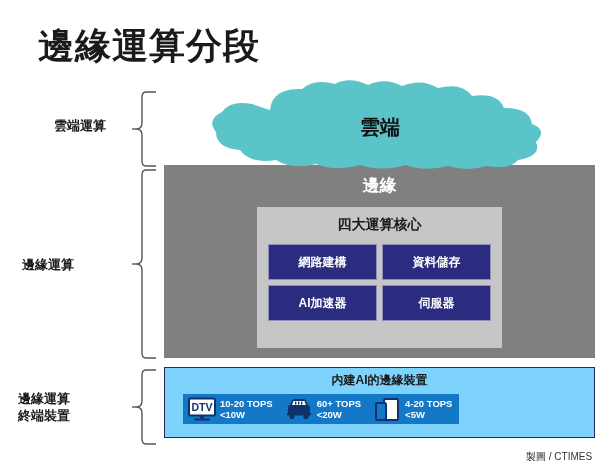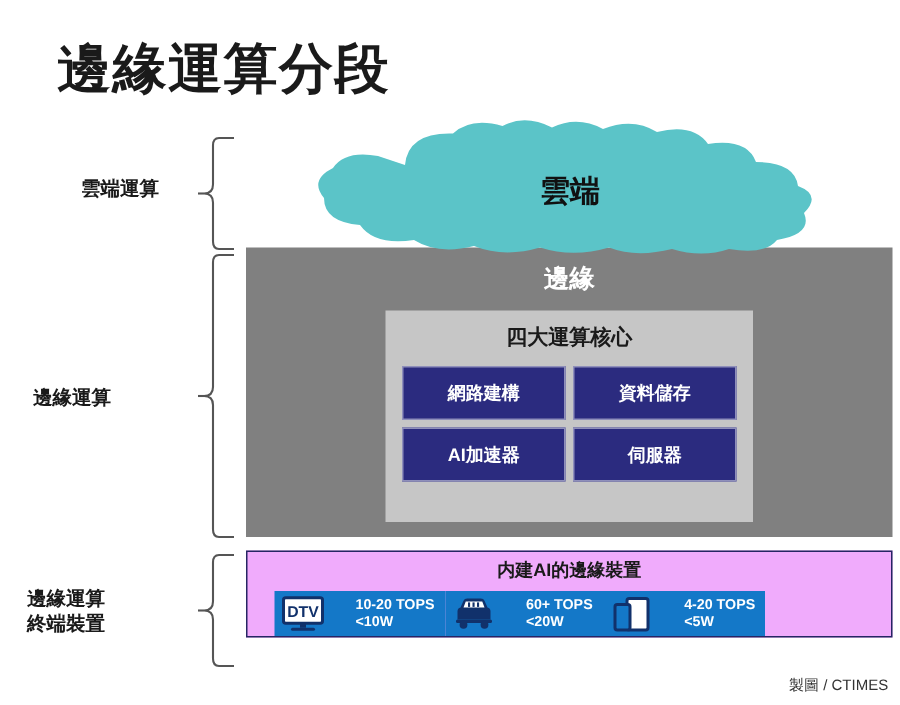--- a/index.html
+++ b/index.html
@@ -137,22 +137,22 @@
     color: #ffffff;
     box-sizing: border-box;
   }
 
   
   #device-panel {
     position: absolute;
     left: 164px;
     top: 367px;
     width: 431px;
-    height: 58px;
-    background: #f0abfc;
+    height: 71px;
+    background: #7dd3fc;
     border: 1.5px solid #262663;
     box-sizing: border-box;
   }
   #device-title {
     position: absolute;
     left: 0;
     top: 4px;
     width: 429px;
     text-align: center;
     font-size: 12px;
@@ -178,21 +178,21 @@
   .device-chip .dev-icon {
     width: 30px;
     height: 26px;
     display: flex;
     align-items: center;
     justify-content: center;
     flex: 0 0 auto;
   }
   .device-chip .dev-icon svg { display: block; }
   .device-chip .dev-text {
-    margin-left: 20px;
+    margin-left: 3px;
     font-size: 9.5px;
     font-weight: bold;
     color: #ffffff;
     line-height: 11px;
     white-space: nowrap;
   }
   .dev-text .line2 { display: block; }
 
   
   #footer-source {

